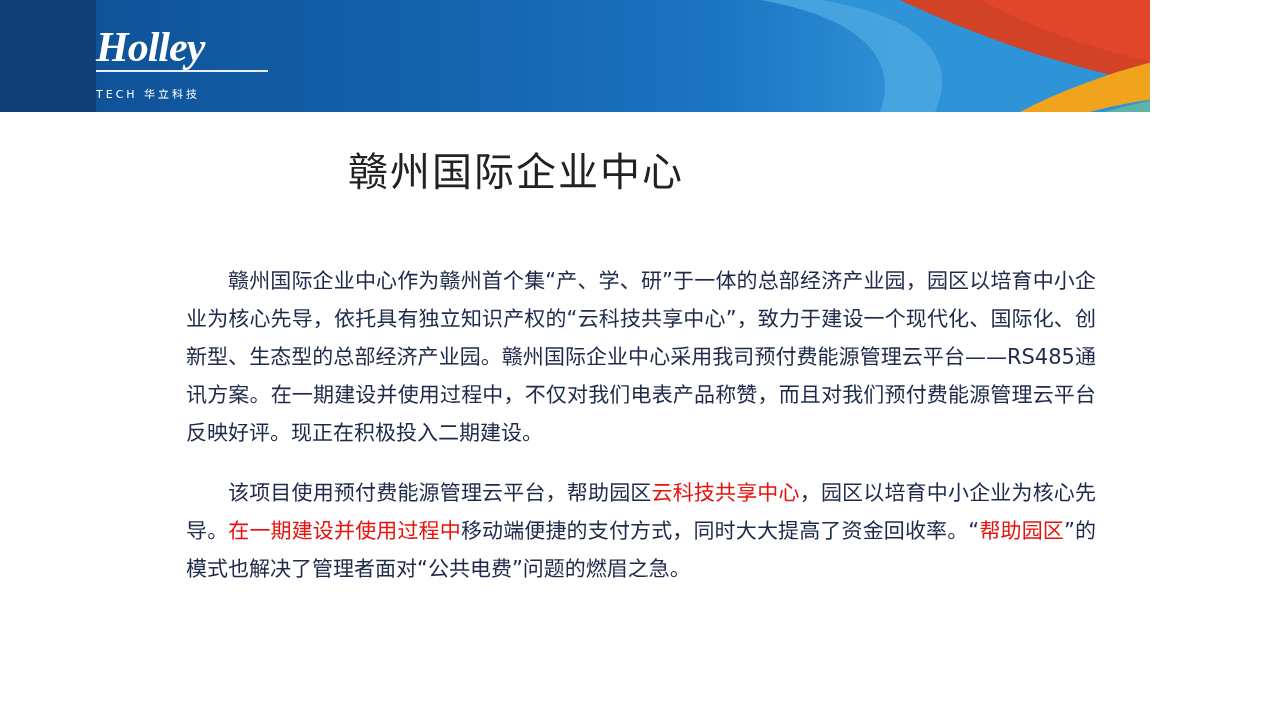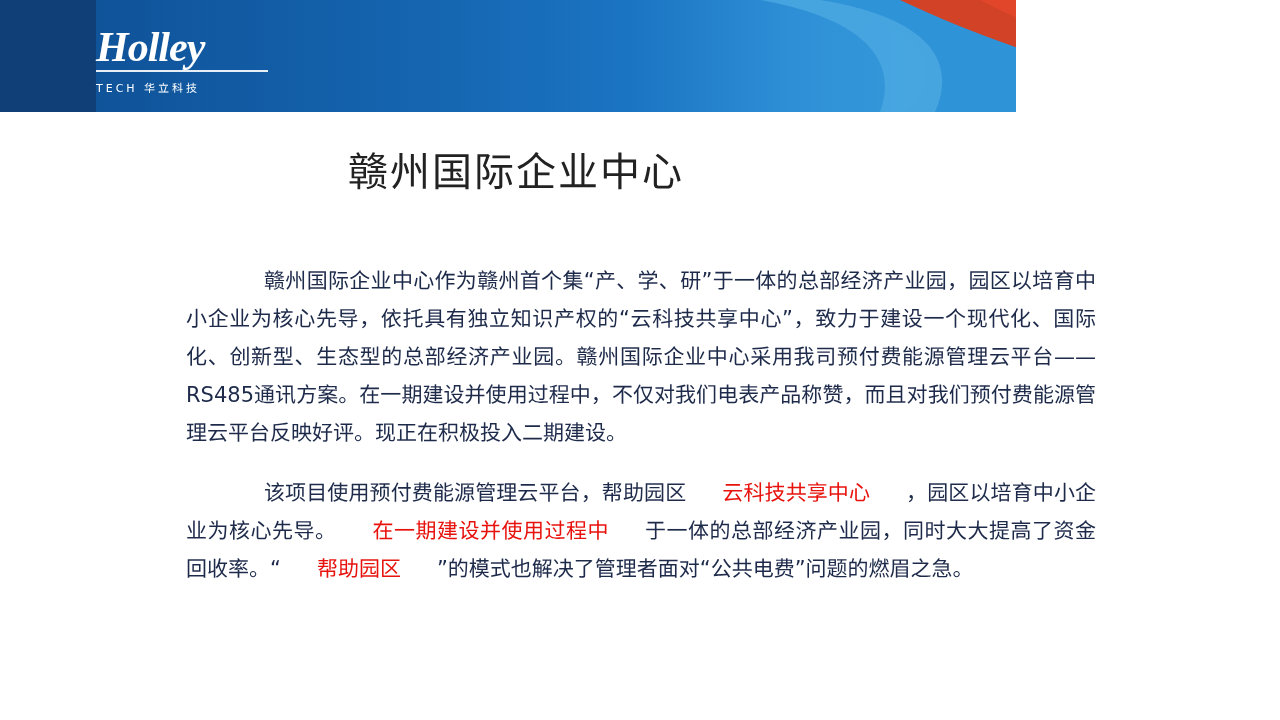--- a/index.html
+++ b/index.html
@@ -23,24 +23,25 @@
     width: 96px;
     height: 112px;
     background: #0f3f76;
   }
 
   
   .header {
     position: absolute;
     left: 0;
     top: 0;
-    width: 1016px;
+    width: 1133px;
     height: 112px;
     overflow: hidden;
     background: #1565b0;
+    padding-left: 17px;
   }
   .header-blue-main {
     position: absolute;
     left: 0; top: 0;
     width: 100%; height: 100%;
     background: linear-gradient(90deg, #0e4e93 0%, #1565b0 42%, #1b74c2 62%, #2e8fd6 78%, #3aa0dd 100%);
   }
   .hdr-shape {
     position: absolute;
     pointer-events: none;
@@ -57,21 +58,21 @@
     font-family: "Liberation Serif", "DejaVu Serif", serif;
     font-weight: bold;
     font-style: italic;
     font-size: 42px;
     color: #ffffff;
     letter-spacing: -1px;
     line-height: 42px;
     white-space: nowrap;
   }
   .logo-sub {
-    margin-top: 11px;
+    margin-top: 17px;
     font-size: 11px;
     color: #ffffff;
     letter-spacing: 3px;
     white-space: nowrap;
   }
   .logo-rule {
     position: absolute;
     left: 0;
     top: 44px;
     width: 172px;
@@ -114,21 +115,21 @@
     text-align: justify;
   }
   .para {
     text-indent: 2em;
     margin: 0 0 22px 0;
   }
   .para:last-child { margin-bottom: 0; }
   .hl {
     color: #e8120c;
   }
-  .para span { white-space: normal; margin-left: 36px; }
+  .para span { white-space: normal; }
 </style>
 </head>
 <body>
 
 <div class="header">
   <div class="header-blue-main"></div>
 
   <svg class="hdr-shape" width="1280" height="112" viewBox="0 0 1280 112" style="left:0;top:0;">
     <path d="M820,0 L1280,0 L1280,112 L905,112 C950,70 930,30 820,0 Z" fill="#2f93d8"></path>
     <path d="M900,0 L1280,0 L1280,96 C1150,96 1010,52 900,0 Z" fill="#d14226"></path>
@@ -145,14 +146,14 @@
     <div class="logo-rule"></div>
     <div class="logo-sub">TECH  华立科技</div>
   </div>
 
 </div>
 
 <div class="slide-title">赣州国际企业中心</div>
 
 <div class="content">
   <p class="para"><span>赣州国际企业中心作为赣州首个集“产、学、研”于一体的总部经济产业园，园区以培育中小企业为核心先导，依托具有独立知识产权的“云科技共享中心”，致力于建设一个现代化、国际化、创新型、生态型的总部经济产业园。赣州国际企业中心采用我司预付费能源管理云平台——RS485通讯方案。在一期建设并使用过程中，不仅对我们电表产品称赞，而且对我们预付费能源管理云平台反映好评。现正在积极投入二期建设。</span></p>
-  <p class="para"><span>该项目使用预付费能源管理云平台，帮助园区</span><span class="hl" style="color: rgb(232, 18, 12);">云科技共享中心</span><span>，园区以培育中小企业为核心先导。</span><span class="hl" style="color: rgb(232, 18, 12);">在一期建设并使用过程中</span><span>于一体的总部经济产业园，同时大大提高了资金回收率。“</span><span class="hl" style="color: rgb(232, 18, 12);">帮助园区</span><span>”的模式也解决了管理者面对“公共电费”问题的燃眉之急。</span></p>
+  <p class="para"><span>该项目使用预付费能源管理云平台，帮助园区</span><span class="hl" style="color: rgb(232, 18, 12);">云科技共享中心</span><span>，园区以培育中小企业为核心先导。</span><span class="hl" style="color: rgb(232, 18, 12);">在一期建设并使用过程中</span><span>移动端便捷的支付方式，同时大大提高了资金回收率。“</span><span class="hl" style="color: rgb(232, 18, 12);">帮助园区</span><span>”的模式也解决了管理者面对“公共电费”问题的燃眉之急。</span></p>
 </div>
 
 </body></html>

